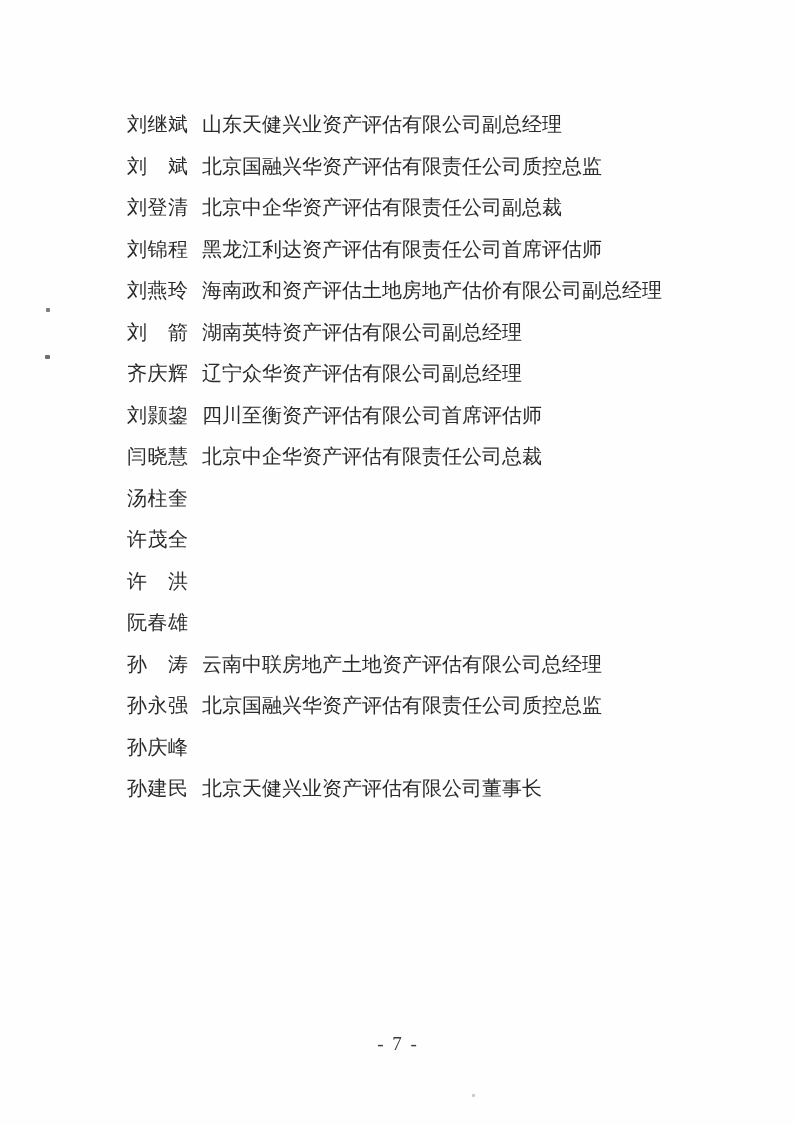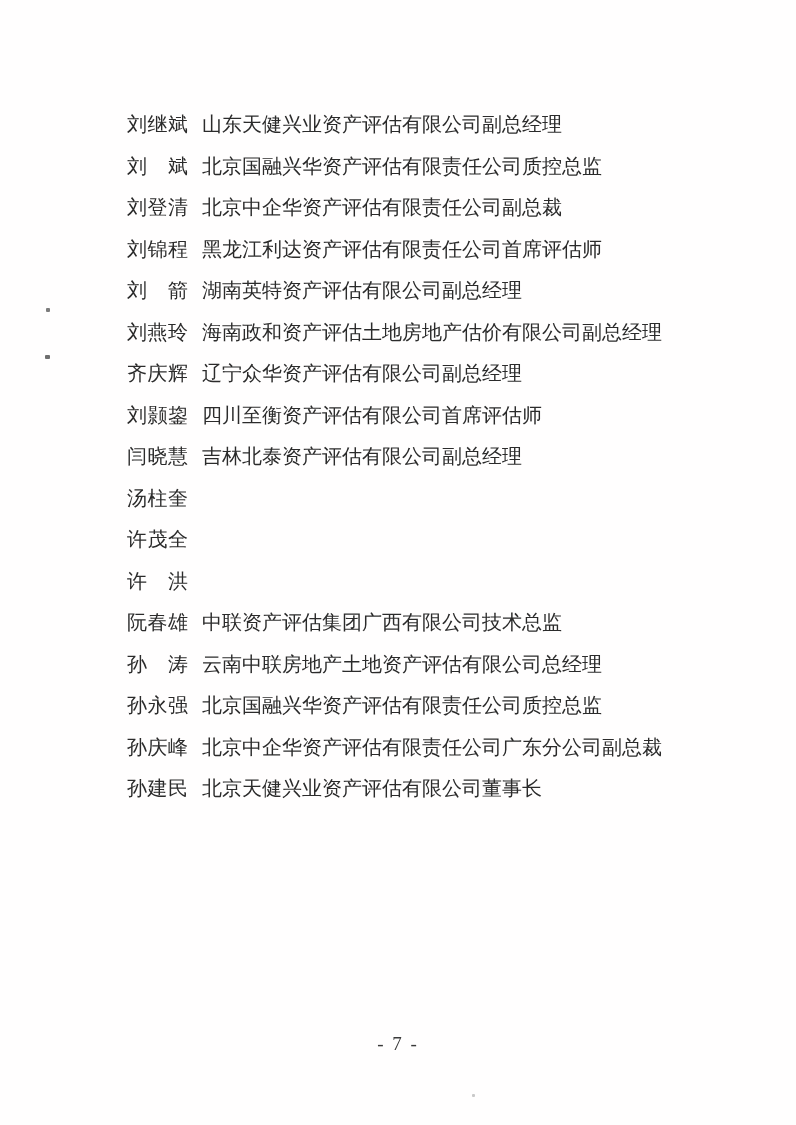--- a/index.html
+++ b/index.html
@@ -71,63 +71,61 @@
     </div>
     <div class="row">
       <span class="name">刘登清</span>
       <span class="title">北京中企华资产评估有限责任公司副总裁</span>
     </div>
     <div class="row">
       <span class="name">刘锦程</span>
       <span class="title">黑龙江利达资产评估有限责任公司首席评估师</span>
     </div>
     <div class="row">
+      <span class="name">刘燕玲</span>
+      <span class="title">海南政和资产评估土地房地产估价有限公司副总经理</span>
+    </div>
+    <div class="row">
       <span class="name">刘　箭</span>
       <span class="title">湖南英特资产评估有限公司副总经理</span>
-    </div>
-    <div class="row">
-      <span class="name">刘燕玲</span>
-      <span class="title">海南政和资产评估土地房地产估价有限公司副总经理</span>
     </div>
     <div class="row">
       <span class="name">齐庆辉</span>
       <span class="title">辽宁众华资产评估有限公司副总经理</span>
     </div>
     <div class="row">
       <span class="name">刘颢鋆</span>
       <span class="title">四川至衡资产评估有限公司首席评估师</span>
     </div>
     <div class="row">
       <span class="name">闫晓慧</span>
-      <span class="title">吉林北泰资产评估有限公司副总经理</span>
+      <span class="title">北京中企华资产评估有限责任公司总裁</span>
     </div>
     <div class="row">
       <span class="name">汤柱奎</span>
     </div>
     <div class="row">
       <span class="name">许茂全</span>
     </div>
     <div class="row">
       <span class="name">许　洪</span>
     </div>
     <div class="row">
       <span class="name">阮春雄</span>
-      <span class="title">中联资产评估集团广西有限公司技术总监</span>
     </div>
     <div class="row">
       <span class="name">孙　涛</span>
       <span class="title">云南中联房地产土地资产评估有限公司总经理</span>
     </div>
     <div class="row">
       <span class="name">孙永强</span>
       <span class="title">北京国融兴华资产评估有限责任公司质控总监</span>
     </div>
     <div class="row">
       <span class="name">孙庆峰</span>
-      <span class="title">北京中企华资产评估有限责任公司广东分公司副总裁</span>
     </div>
     <div class="row">
       <span class="name">孙建民</span>
       <span class="title">北京天健兴业资产评估有限公司董事长</span>
     </div>
   </div>
 
   <div class="footer">- 7 -</div>
 </div>
 

